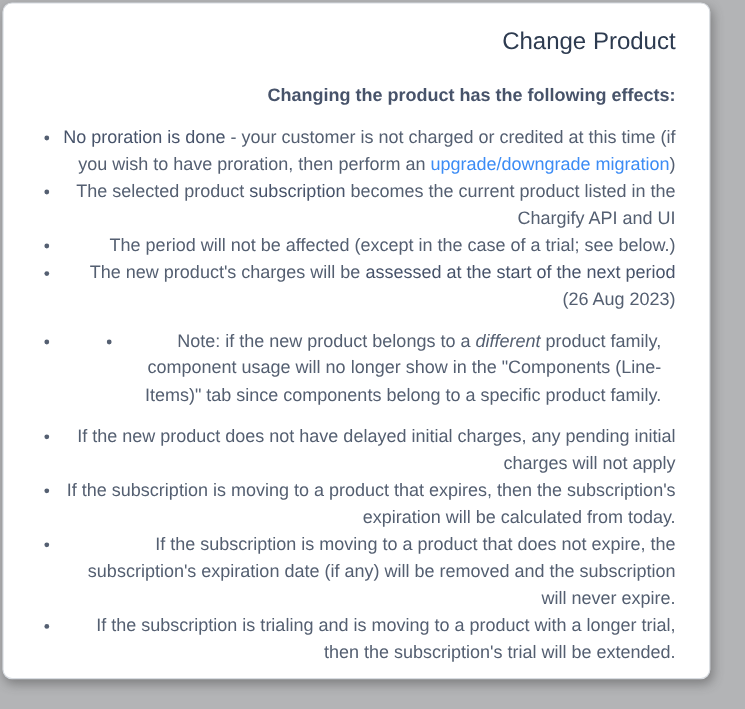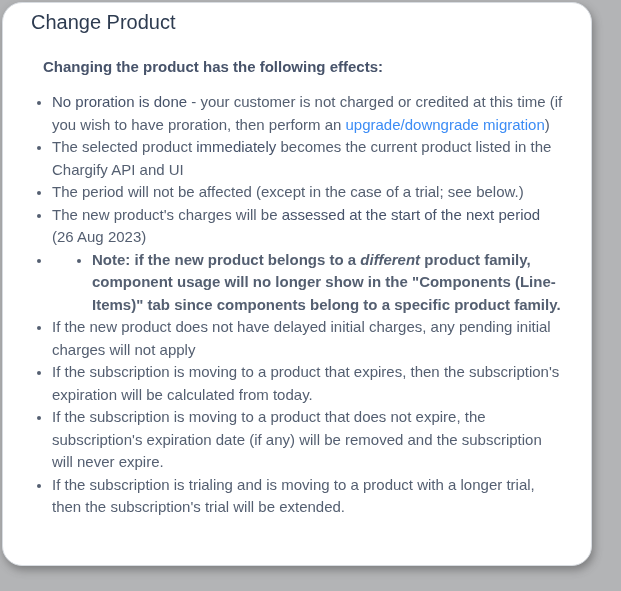--- a/index.html
+++ b/index.html
@@ -10,61 +10,61 @@
   html,body{margin:0;padding:0;}
   body{
     width:621px;height:591px;position:relative;overflow:hidden;
     background:var(--bg);
     font-family:"Liberation Sans","DejaVu Sans",sans-serif;
   }
   .card{
     position:absolute;left:2px;top:2px;width:590px;height:564px;
     background:var(--card);
     border:1px solid var(--border);
-    border-radius:20px;
+    border-radius:8px;
     box-shadow:2px 4px 9px rgba(60,60,60,0.45);
-    padding:6px 28px 0 28px;
+    padding:19px 28px 0 28px;
     overflow:hidden;
+    text-align:right;
   }
   .modal-title{
     margin:0 0 21px 0;
     font-size:20px;font-weight:400;line-height:27px;
     color:var(--title);
   }
   .intro{
     margin:0 0 14px 12px;
     font-size:15px;font-weight:700;line-height:20px;
     color:var(--bold);
   }
   ul.effects{
     margin:0;padding:0 0 0 21px;
     list-style:disc;
     color:var(--body);
     font-size:15px;line-height:22.5px;
   }
   ul.effects li{margin:0;padding:0;}
   ul.effects li::marker{color:var(--body);font-size:13px;}
   ul.effects ul{
-    margin:0;padding:0 0 0 40px;
+    margin:12px;padding:0 0 0 40px;
     list-style:disc;
-    font-weight:bold;
   }
   .seg-b{font-weight:400;color:var(--bold);}
   .seg-i{font-style:italic;}
   .seg-link{color:var(--link);cursor:pointer;text-decoration:none;}
 </style>
 </head>
 <body>
 
 <div class="card">
   <h1 class="modal-title">Change Product</h1>
   <p class="intro">Changing the product has the following effects:</p>
   <ul class="effects" id="effects-list">
       <li><span class="seg-b">No proration is done</span><span> - your customer is not charged or credited at this time (if you wish to have proration, then perform an </span><span class="seg-link">upgrade/downgrade migration</span><span>)</span></li>
-      <li><span>The selected product </span><span class="seg-b">immediately</span><span> becomes the current product listed in the Chargify API and UI</span></li>
+      <li><span>The selected product </span><span class="seg-b">subscription</span><span> becomes the current product listed in the Chargify API and UI</span></li>
       <li><span>The period will not be affected (except in the case of a trial; see below.)</span></li>
       <li><span>The new product's charges will be </span><span class="seg-b">assessed at the start of the next period</span><span> (26 Aug 2023)</span></li>
       <li><ul>
           <li><span>Note: if the new product belongs to a </span><span class="seg-i">different</span><span> product family, component usage will no longer show in the "Components (Line-Items)" tab since components belong to a specific product family.</span></li>
         </ul></li>
       <li><span>If the new product does not have delayed initial charges, any pending initial charges will not apply</span></li>
       <li><span>If the subscription is moving to a product that expires, then the subscription's expiration will be calculated from today.</span></li>
       <li><span>If the subscription is moving to a product that does not expire, the subscription's expiration date (if any) will be removed and the subscription will never expire.</span></li>
       <li><span>If the subscription is trialing and is moving to a product with a longer trial, then the subscription's trial will be extended.</span></li>
     </ul>

